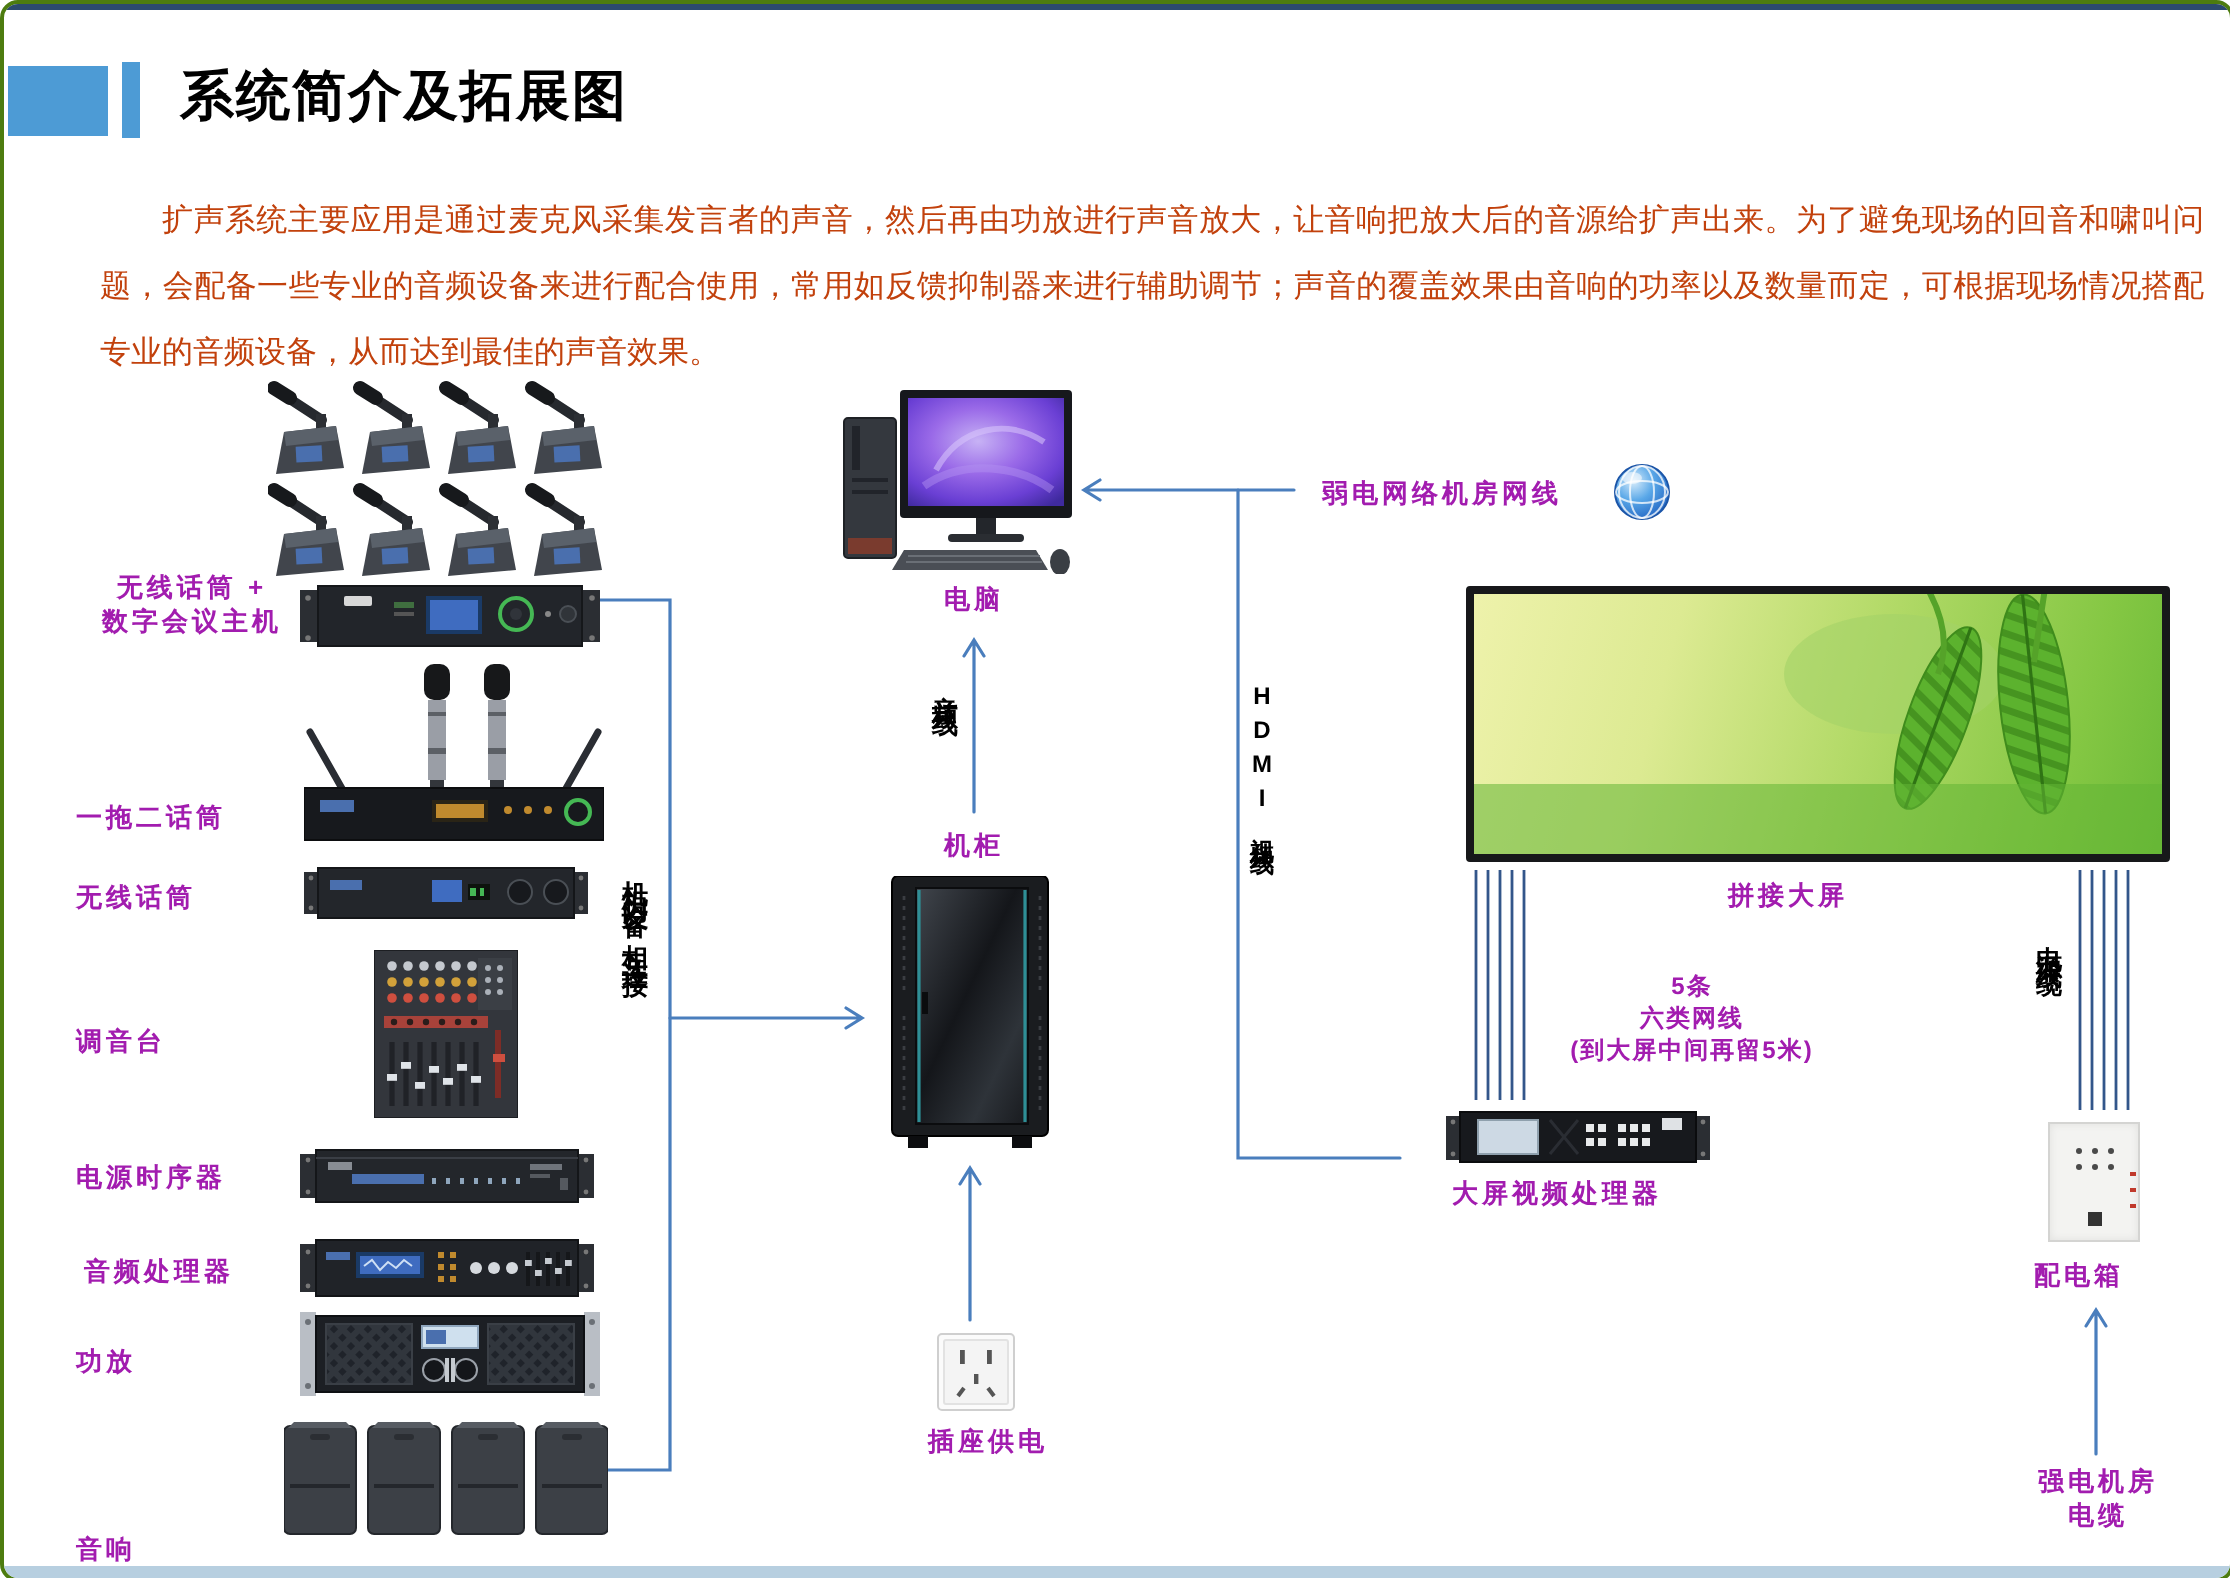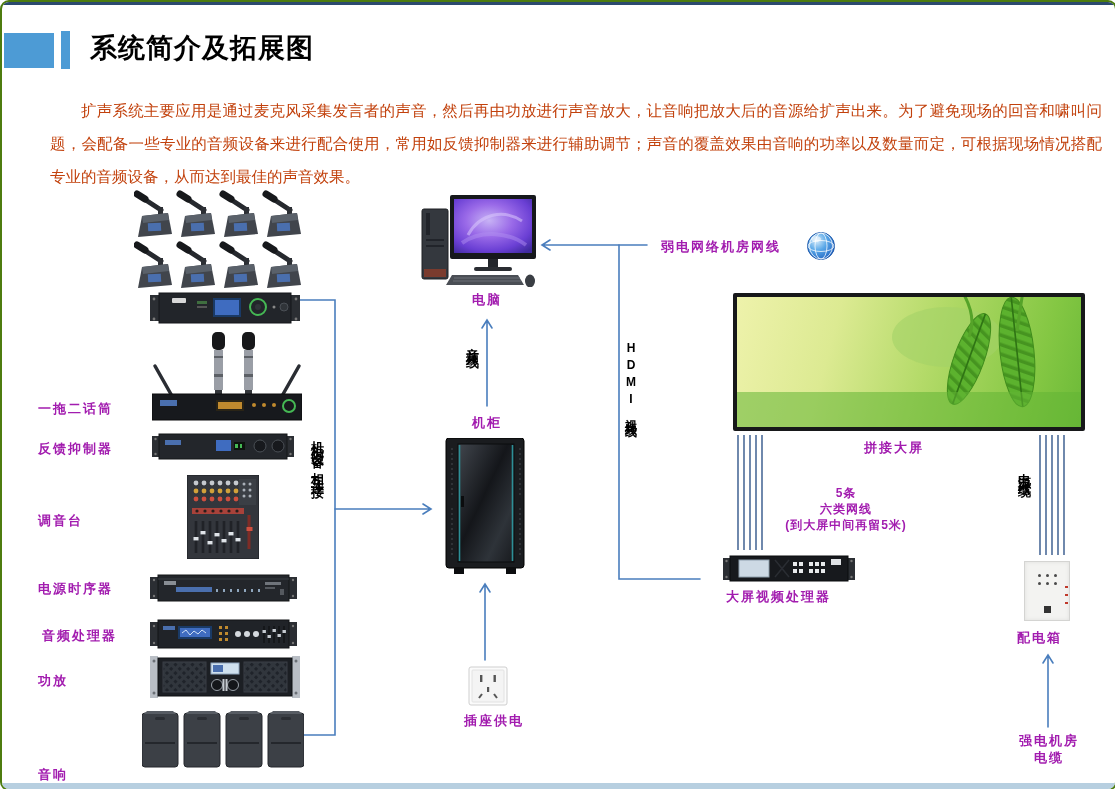--- a/index.html
+++ b/index.html
@@ -95,20 +95,24 @@
     <rect x="22" y="7" width="14" height="5" fill="#d8d8d8" rx="1"></rect>
     <rect x="47" y="10" width="10" height="3" fill="#3f6e3f"></rect>
       <rect x="47" y="15" width="10" height="2" fill="#555"></rect>
     <rect x="63" y="7" width="28" height="19" fill="#1a3a66"></rect>
       <rect x="65" y="9" width="24" height="15" fill="#3f6cc0"></rect>
     <circle cx="108" cy="16" r="8" fill="none" stroke="#45b854" stroke-width="2"></circle>
       <circle cx="108" cy="16" r="3" fill="#30343a"></circle>
     <circle cx="124" cy="16" r="1.5" fill="#888"></circle>
     <circle cx="134" cy="16" r="4" fill="#303439" stroke="#4a4f55"></circle>
   </svg>
+  <div class="lbl center" style="left:30px;top:283px;width:128px;line-height:17px;">
+    <div>无线话筒 +</div>
+    <div>数字会议主机</div>
+  </div>
 
   <svg class="abs" style="left:150px;top:328px;" width="150" height="92" viewBox="0 0 150 92">
     <g>
       <rect x="60" y="2" width="13" height="18" rx="5" fill="#17181a"></rect>
       <rect x="62" y="20" width="9" height="40" fill="#9a9ea6"></rect>
       <rect x="62" y="26" width="9" height="2" fill="#5c6066"></rect>
         <rect x="62" y="44" width="9" height="3" fill="#5c6066"></rect>
       <rect x="63" y="60" width="7" height="5" fill="#33363b"></rect>
       <rect x="90" y="2" width="13" height="18" rx="5" fill="#17181a"></rect>
       <rect x="92" y="20" width="9" height="40" fill="#9a9ea6"></rect>
@@ -138,21 +142,21 @@
       <circle cx="138.5" cy="21" r="1.2" fill="#777"></circle>
     <rect x="7" y="1" width="128" height="25" fill="#23262b" stroke="#141619"></rect>
     <rect x="13" y="7" width="16" height="5" fill="#4a6fae"></rect>
     <rect x="64" y="7" width="15" height="11" fill="#3f6cc0"></rect>
     <rect x="82" y="9" width="11" height="8" fill="#0d130d"></rect>
     <rect x="83" y="11" width="3" height="4" fill="#45b854"></rect>
       <rect x="88" y="11" width="2" height="4" fill="#45b854"></rect>
     <circle cx="108" cy="13" r="6" fill="#17191d" stroke="#4a4f55"></circle>
     <circle cx="126" cy="13" r="6" fill="#17191d" stroke="#4a4f55"></circle>
   </svg>
-  <div class="lbl" style="left:36px;top:438px;">反馈抑制器</div>
+  <div class="lbl" style="left:36px;top:438px;">无线话筒</div>
 
   <svg class="abs" style="left:185px;top:473px;" width="72" height="84" viewBox="0 0 72 84">
     <rect x="0" y="0" width="72" height="84" fill="#33363c" stroke="#1c1e22"></rect>
     <rect x="52" y="4" width="17" height="26" fill="#3b3f45"></rect>
     <g fill="#c5c9cf">
         <circle cx="9" cy="8" r="2.4"></circle>
         <circle cx="17" cy="8" r="2.4"></circle>
         <circle cx="25" cy="8" r="2.4"></circle>
         <circle cx="33" cy="8" r="2.4"></circle>
         <circle cx="41" cy="8" r="2.4"></circle>

